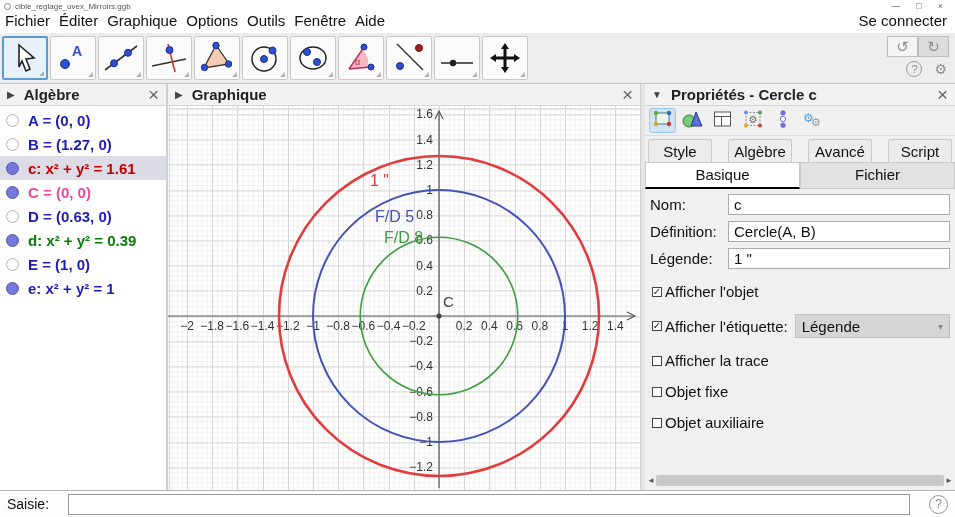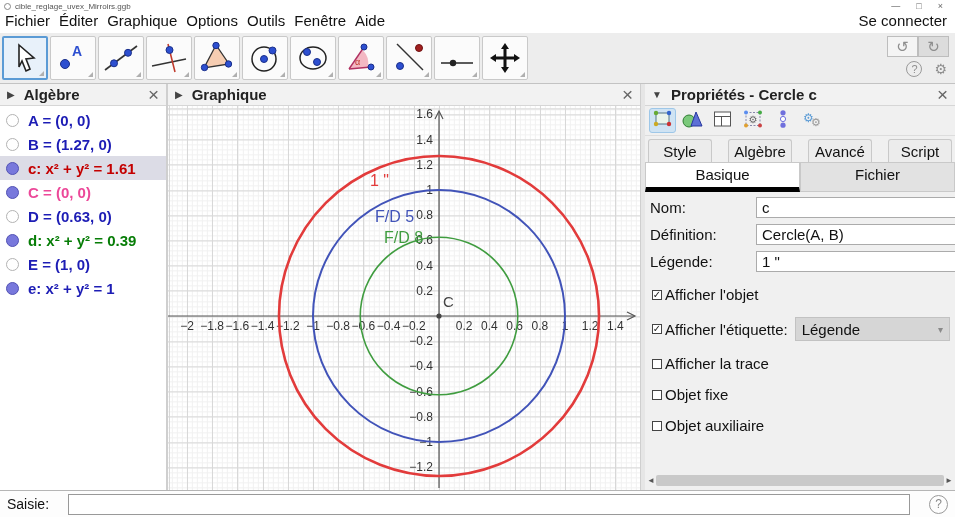--- a/index.html
+++ b/index.html
@@ -66,24 +66,24 @@
   .props { width:310px; background:#f0f0f0; display:flex; flex-direction:column; }
   .props-icons { height:30px; display:flex; align-items:center; gap:3px; padding-left:4px; border-bottom:1px solid #ddd; flex:0 0 auto; }
   .pi-btn { width:27px; height:25px; display:flex; align-items:center; justify-content:center; border-radius:3px; border:1px solid transparent; }
   .pi-btn.selected { background:#cfe3f3; border:1px solid #9ec7e8; }
   .pi-btn svg { width:22px; height:20px; }
 
   .tabs1 { display:flex; gap:16px; padding:3px 3px 0 3px; flex:0 0 auto; }
   .tab1 { flex:1; text-align:center; font-size:15px; color:#111; background:#ececec; border:1px solid #c9c9c9; border-bottom:none; border-radius:3px 3px 0 0; padding:3px 0 2px; cursor:default; }
   .tabs2 { display:flex; flex:0 0 auto; }
   .tab2 { flex:1; text-align:center; font-size:15px; color:#111; padding:3px 0 4px; background:#e2e2e2; border:1px solid #c9c9c9; cursor:default; }
-  .tab2.active { background:#fff; border-bottom:5px solid #000000; }
+  .tab2.active { background:#fff; border-bottom:2px solid #000000; }
 
   .props-content { flex:1; padding:5px 5px 0 5px; overflow:hidden; }
-  .field-row { display:flex; align-items:center; margin-bottom:6px; font-size:15px; color:#111;gap:28px; }
+  .field-row { display:flex; align-items:center; margin-bottom:6px; font-size:15px; color:#111; }
   .field-row .flabel { width:78px; flex:0 0 auto; }
   .field-row input { flex:1; height:21px; border:1px solid #ababab; font-size:15px; padding:0 5px; font-family:inherit; background:#fff; color:#111; }
 
   .chk-row { display:flex; align-items:center; margin:14px 0 0 2px; font-size:15px; color:#111; }
   .chk { width:10px; height:10px; border:1px solid #444; background:#fff; margin-right:3px; flex:0 0 auto; display:flex; align-items:center; justify-content:center; font-size:10px; line-height:10px; color:#222; }
   .dropdown { margin-left:7px; flex:1; background:#d6d6d6; height:24px; display:flex; align-items:center; padding:0 6px; border:1px solid #c2c2c2; }
   .dd-caret { margin-left:auto; color:#8a8a8a; font-size:10px; }
 
   .props-scroll { flex:0 0 auto; height:14px; margin:2px 2px 3px 2px; display:flex; align-items:center; }
   .scroll-arrow { font-size:8px; color:#555; width:8px; text-align:center; }

